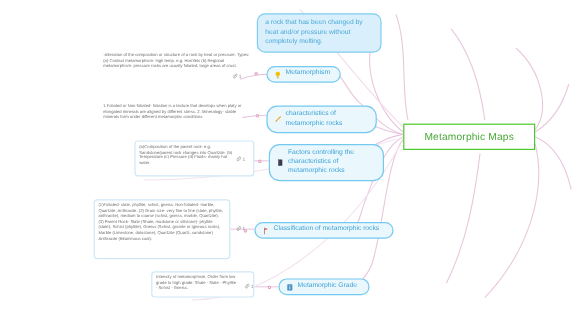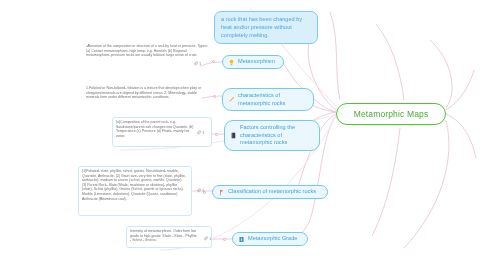--- a/index.html
+++ b/index.html
@@ -26,21 +26,21 @@
 
   
   .center-node {
     position: absolute;
     left: 336px;
     top: 103px;
     width: 110px;
     height: 22px;
     box-sizing: border-box;
     border: 1.6px solid #49c92b;
-    border-radius: 11px;
+    border-radius: 0;
     background: #ffffff;
     color: #4aa83a;
     font-size: 8.5px;
     letter-spacing: .15px;
     display: flex;
     align-items: center;
     justify-content: center;
     white-space: nowrap;
   }
 

